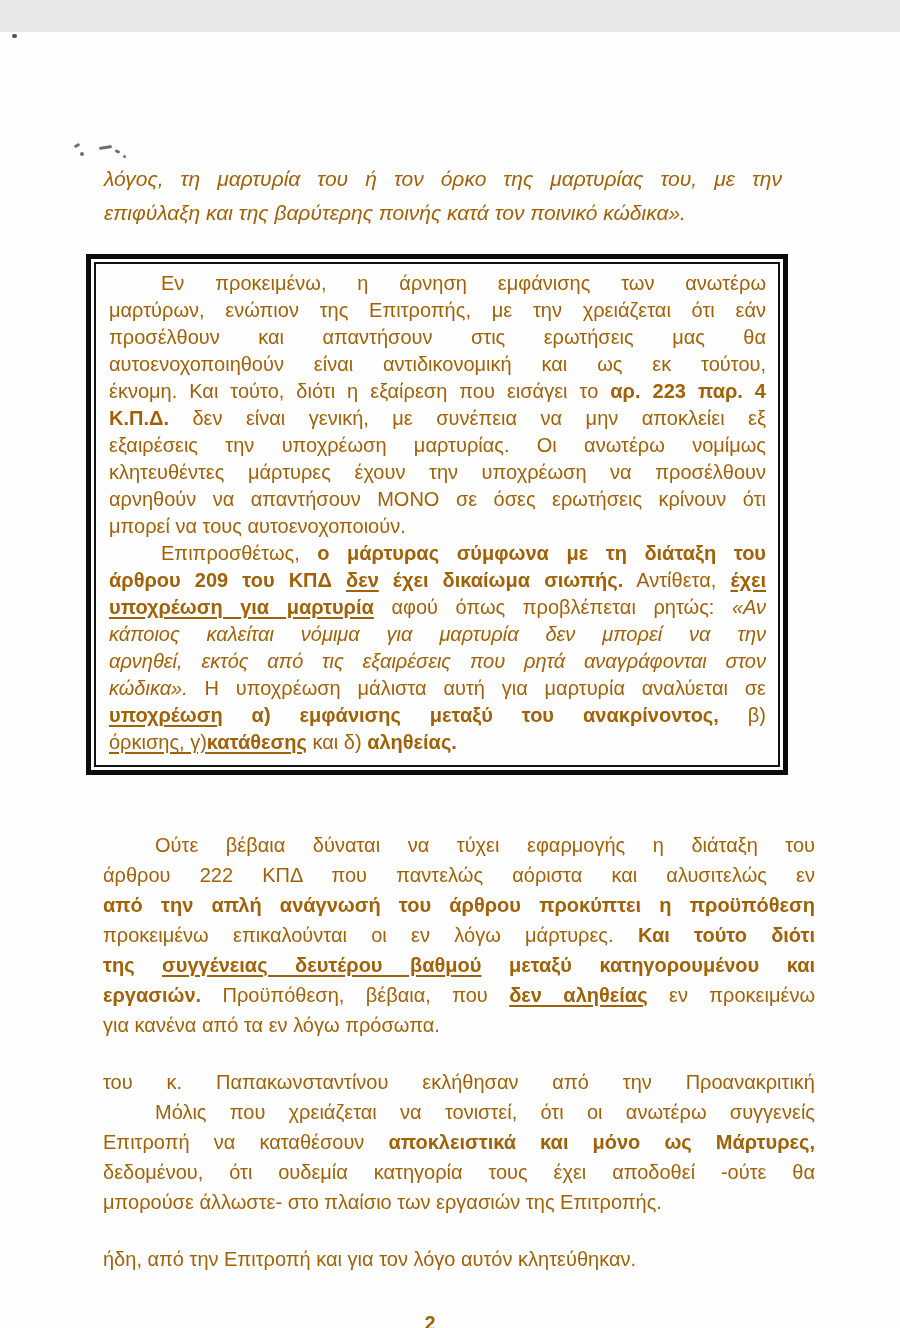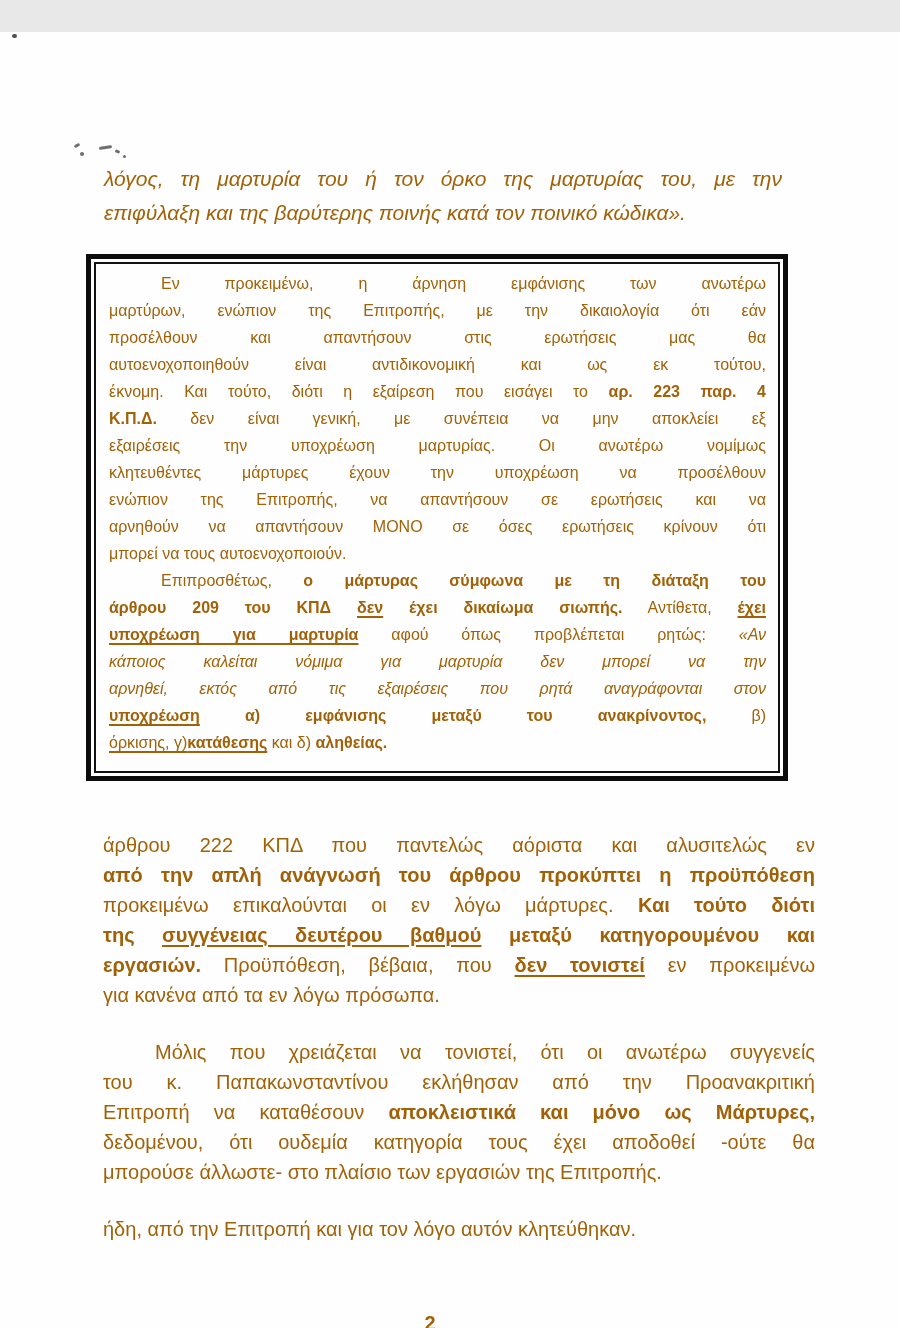--- a/index.html
+++ b/index.html
@@ -23,22 +23,22 @@
   
   .boxed{
     position:absolute;left:86px;top:222px;width:702px;
     border:5px solid #0c0c0c;
     box-sizing:border-box;
     background:#fefefe;
   }
   .boxed-inner{
     margin:3px;
     border:2px solid #121212;
-    padding:6px 12px 15px 13px;
-    font-size:16px;line-height:27px;
+    padding:6px 12px 9px 13px;
+    font-size:20px;line-height:27px;
   }
   
   .bodytext{
     position:absolute;left:103px;top:798px;width:712px;
     font-size:20px;line-height:30px;
   }
   .bodytext .para{margin:0 0 27px 0;}
   
   .line{
     text-align:justify;
@@ -80,55 +80,56 @@
       <div class="para">
         <div class="line"><span class="i">λόγος, τη μαρτυρία του ή τον όρκο της μαρτυρίας του, με την</span></div>
         <div class="line last"><span class="i">επιφύλαξη και της βαρύτερης ποινής κατά τον ποινικό κώδικα».</span></div>
       </div>
     </div>
 
   <div class="boxed">
     <div class="boxed-inner">
         <div class="para">
           <div class="line indent"><span class="">Εν προκειμένω, η άρνηση εμφάνισης των ανωτέρω</span></div>
-          <div class="line"><span class="">μαρτύρων, ενώπιον της Επιτροπής, με την δικαιολογία ότι εάν</span></div>
+          <div class="line"><span class="">μαρτύρων, ενώπιον της Επιτροπής, με την χρειάζεται ότι εάν</span></div>
           <div class="line"><span class="">προσέλθουν και απαντήσουν στις ερωτήσεις μας θα</span></div>
           <div class="line"><span class="">αυτοενοχοποιηθούν είναι αντιδικονομική και ως εκ τούτου,</span></div>
           <div class="line"><span class="">έκνομη. Και τούτο, διότι η εξαίρεση που εισάγει το </span><span class="b ">αρ. 223 παρ. 4</span></div>
           <div class="line"><span class="b ">Κ.Π.Δ.</span><span class=""> δεν είναι γενική, με συνέπεια να μην αποκλείει εξ</span></div>
           <div class="line"><span class="">εξαιρέσεις την υποχρέωση μαρτυρίας. Οι ανωτέρω νομίμως</span></div>
           <div class="line"><span class="">κλητευθέντες μάρτυρες έχουν την υποχρέωση να προσέλθουν</span></div>
-          <div class="line"><span class="">ενώπιον της Επιτροπής, να απαντήσουν σε ερωτήσεις και να</span></div>
           <div class="line"><span class="">αρνηθούν να απαντήσουν ΜΟΝΟ σε όσες ερωτήσεις κρίνουν ότι</span></div>
           <div class="line last"><span class="">μπορεί να τους αυτοενοχοποιούν.</span></div>
         </div>
         <div class="para">
           <div class="line indent"><span class="">Επιπροσθέτως, </span><span class="b ">ο μάρτυρας σύμφωνα με τη διάταξη του</span></div>
           <div class="line"><span class="b ">άρθρου 209 του ΚΠΔ </span><span class="b u ">δεν</span><span class="b "> έχει δικαίωμα σιωπής.</span><span class=""> Αντίθετα, </span><span class="b u ">έχει</span></div>
           <div class="line"><span class="b u ">υποχρέωση για μαρτυρία</span><span class=""> αφού όπως προβλέπεται ρητώς: </span><span class="i">«Αν</span></div>
           <div class="line"><span class="i">κάποιος καλείται νόμιμα για μαρτυρία δεν μπορεί να την</span></div>
           <div class="line"><span class="i">αρνηθεί, εκτός από τις εξαιρέσεις που ρητά αναγράφονται στον</span></div>
+          <div class="line"><span class="i">κώδικα».</span><span class=""> Η υποχρέωση μάλιστα αυτή για μαρτυρία αναλύεται σε</span></div>
           <div class="line"><span class="b u ">υποχρέωση</span><span class=""> </span><span class="b ">α) εμφάνισης μεταξύ του ανακρίνοντος,</span><span class=""> β)</span></div>
           <div class="line last"><span class="u ">όρκισης, γ)</span><span class="b u ">κατάθεσης</span><span class=""> και δ) </span><span class="b ">αληθείας.</span></div>
         </div>
       </div>
   </div>
 
   <div class="bodytext">
       <div class="para">
+        <div class="line indent"><span class="">Ούτε βέβαια δύναται να τύχει εφαρμογής η διάταξη του</span></div>
         <div class="line"><span class="">άρθρου 222 ΚΠΔ που παντελώς αόριστα και αλυσιτελώς εν</span></div>
         <div class="line"><span class="b ">από την απλή ανάγνωσή του άρθρου προκύπτει η προϋπόθεση</span></div>
         <div class="line"><span class="">προκειμένω επικαλούνται οι εν λόγω μάρτυρες. </span><span class="b ">Και τούτο διότι</span></div>
         <div class="line"><span class="b ">της </span><span class="b u ">συγγένειας δευτέρου βαθμού</span><span class="b "> μεταξύ κατηγορουμένου και</span></div>
-        <div class="line"><span class="b ">εργασιών.</span><span class=""> Προϋπόθεση, βέβαια, που </span><span class="b u ">δεν τονιστεί</span><span class=""> εν προκειμένω</span></div>
+        <div class="line"><span class="b ">εργασιών.</span><span class=""> Προϋπόθεση, βέβαια, που </span><span class="b u ">δεν αληθείας</span><span class=""> εν προκειμένω</span></div>
         <div class="line last"><span class="">για κανένα από τα εν λόγω πρόσωπα.</span></div>
       </div>
       <div class="para">
+        <div class="line"><span class="">του κ. Παπακωνσταντίνου εκλήθησαν από την Προανακριτική</span></div>
         <div class="line indent"><span class="">Μόλις που χρειάζεται να τονιστεί, ότι οι ανωτέρω συγγενείς</span></div>
-        <div class="line"><span class="">του κ. Παπακωνσταντίνου εκλήθησαν από την Προανακριτική</span></div>
         <div class="line"><span class="">Επιτροπή να καταθέσουν </span><span class="b ">αποκλειστικά και μόνο ως Μάρτυρες,</span></div>
         <div class="line"><span class="">δεδομένου, ότι ουδεμία κατηγορία τους έχει αποδοθεί -ούτε θα</span></div>
         <div class="line last"><span class="">μπορούσε άλλωστε- στο πλαίσιο των εργασιών της Επιτροπής.</span></div>
       </div>
       <div class="para">
         <div class="line last"><span class="">ήδη, από την Επιτροπή και για τον λόγο αυτόν κλητεύθηκαν.</span></div>
       </div>
     </div>
 
   <div class="pagenum">2</div>

